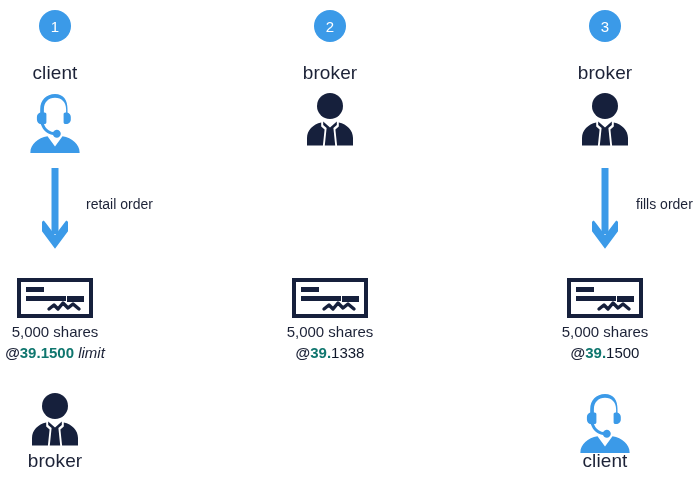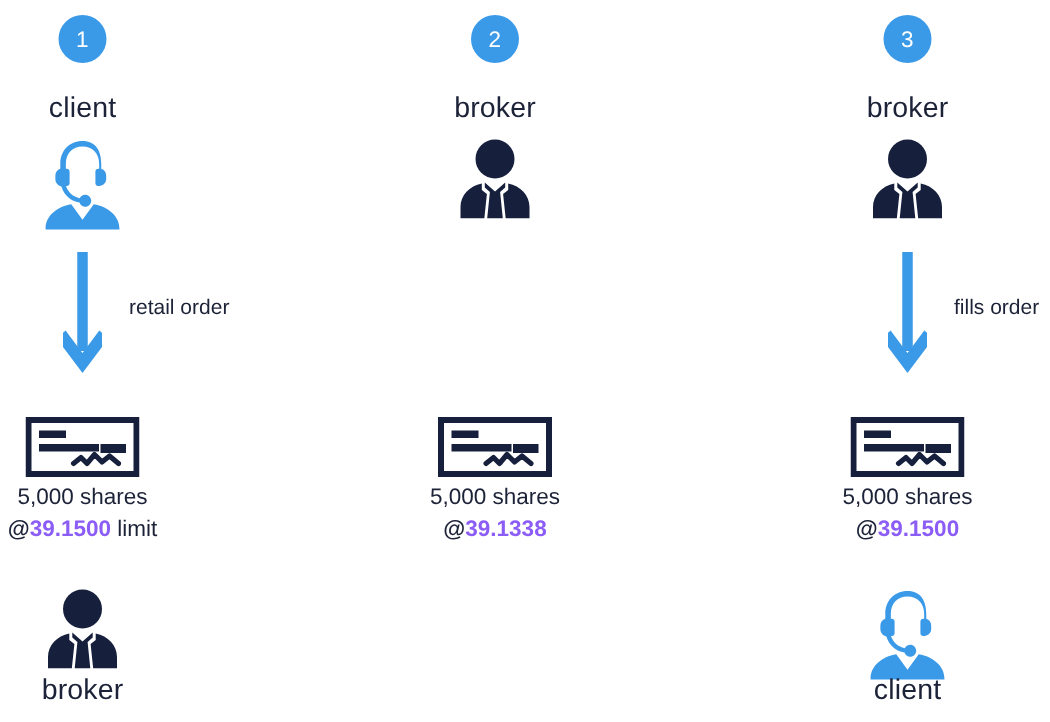--- a/index.html
+++ b/index.html
@@ -92,23 +92,23 @@
     font-size: 15px;
     color: #1c2237;
     line-height: 20px;
   }
   .order-line2 {
     font-size: 15px;
     color: #1c2237;
     line-height: 21px;
   }
   .order-line2 .at { font-weight: bold; }
-  .order-line2 .frac { font-weight: bold; color: #8b5cf6; }
-  .order-line2 .frac-blue { font-weight: bold; color: #8b5cf6; }
-  .order-line2 .suffix { font-weight: normal; }
+  .order-line2 .frac { font-weight: bold; color: #0f766e; }
+  .order-line2 .frac-blue { font-weight: normal; color: #0f172a; }
+  .order-line2 .suffix { font-weight: normal; font-style: italic; }
 
   
   .person-row-bottom { top: 392px; }
   .role-bottom { top: 450px; }
 </style>
 </head>
 <body>
 
 <div id="diagram">
 

